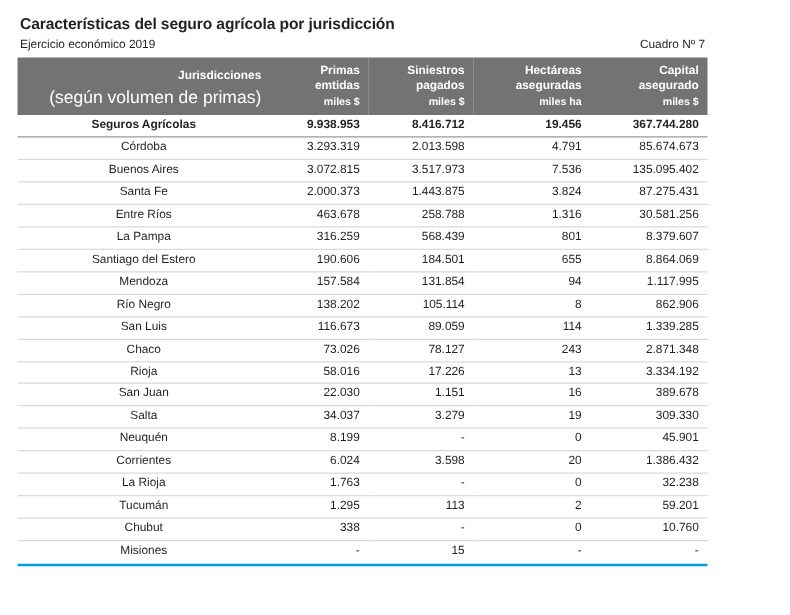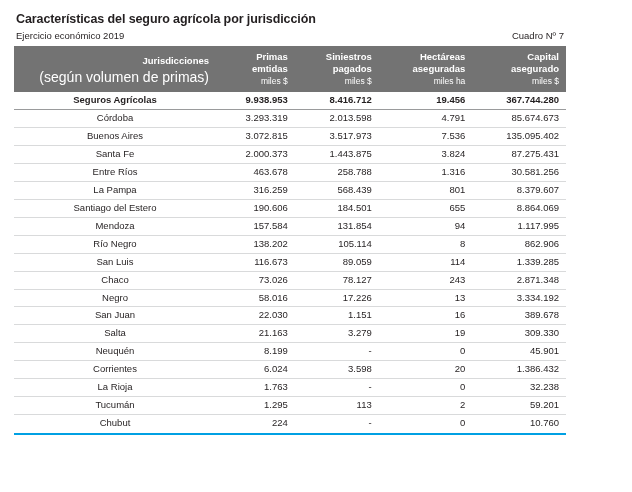--- a/index.html
+++ b/index.html
@@ -52,21 +52,21 @@
   thead th.jur {
     text-align: right;
     width: 188px;
     margin-left: 48px;
   }
   thead th.num {
     text-align: right;
   }
   .unit {
     display: block;
-    font-weight: normal;
+    font-weight: bold;
     font-size: 8.5px;
     margin-top: 1px;
   }
   .jurlabel-sub {
     display: block;
     font-weight: normal;
     font-size: 14px;
     margin-top: 2px;
   }
   tbody td {
@@ -207,36 +207,36 @@
           <td class="num">1.339.285</td>
         </tr>
         <tr>
           <td class="jur">Chaco</td>
           <td class="num">73.026</td>
           <td class="num">78.127</td>
           <td class="num">243</td>
           <td class="num">2.871.348</td>
         </tr>
         <tr>
-          <td class="jur">Negro</td>
+          <td class="jur">Rioja</td>
           <td class="num">58.016</td>
           <td class="num">17.226</td>
           <td class="num">13</td>
           <td class="num">3.334.192</td>
         </tr>
         <tr>
           <td class="jur">San Juan</td>
           <td class="num">22.030</td>
           <td class="num">1.151</td>
           <td class="num">16</td>
           <td class="num">389.678</td>
         </tr>
         <tr>
           <td class="jur">Salta</td>
-          <td class="num">21.163</td>
+          <td class="num">34.037</td>
           <td class="num">3.279</td>
           <td class="num">19</td>
           <td class="num">309.330</td>
         </tr>
         <tr>
           <td class="jur">Neuquén</td>
           <td class="num">8.199</td>
           <td class="num">-</td>
           <td class="num">0</td>
           <td class="num">45.901</td>
@@ -257,22 +257,29 @@
         </tr>
         <tr>
           <td class="jur">Tucumán</td>
           <td class="num">1.295</td>
           <td class="num">113</td>
           <td class="num">2</td>
           <td class="num">59.201</td>
         </tr>
         <tr>
           <td class="jur">Chubut</td>
-          <td class="num">224</td>
+          <td class="num">338</td>
           <td class="num">-</td>
           <td class="num">0</td>
           <td class="num">10.760</td>
         </tr>
+        <tr>
+          <td class="jur">Misiones</td>
+          <td class="num">-</td>
+          <td class="num">15</td>
+          <td class="num">-</td>
+          <td class="num">-</td>
+        </tr>
       </tbody>
   </table>
 
   <div class="footrule"></div>
 </div>
 
 </body></html>

